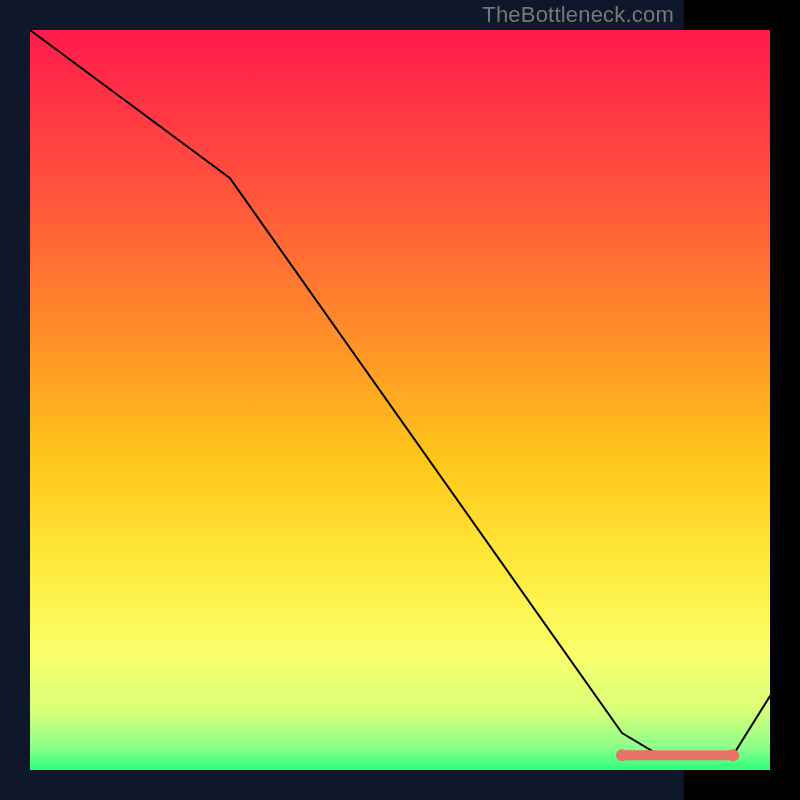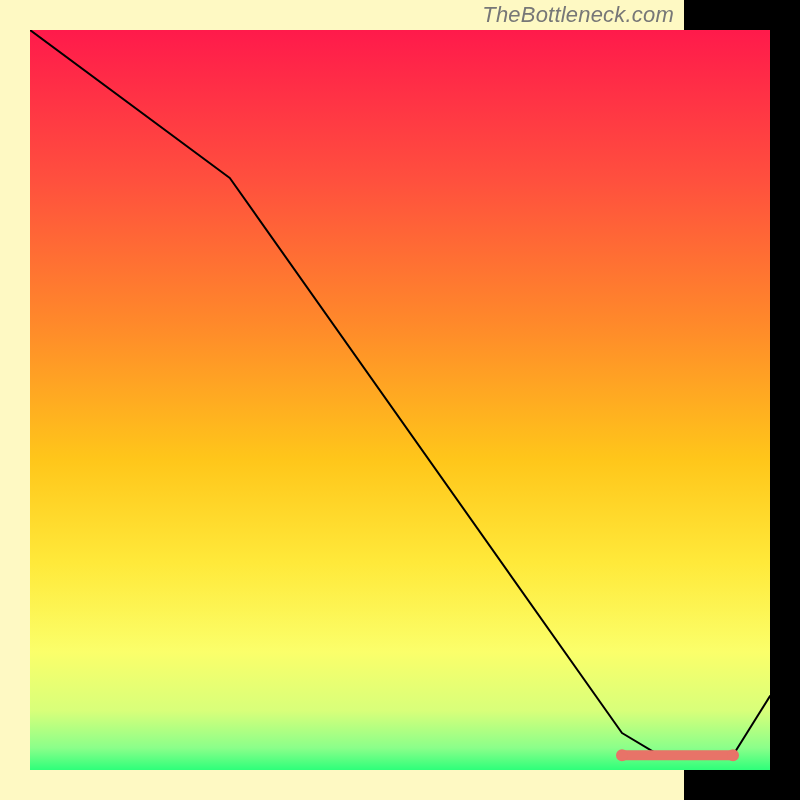--- a/index.html
+++ b/index.html
@@ -7,23 +7,22 @@
     padding: 0;
     width: 800px;
     height: 800px;
     background: #000;
     overflow: hidden;
     font-family: Arial, Helvetica, sans-serif;
   }
   .frame {
     width: 684px;
     height: 800px;
-    background: #fef9c3;
+    background: #0f172a;
     position: relative;
-    font-style: italic;
   }
   .watermark {
     position: absolute;
     top: 2px;
     right: 10px;
     color: #777;
     font-size: 22px;
     font-weight: 500;
     letter-spacing: 0.2px;
     z-index: 20;

